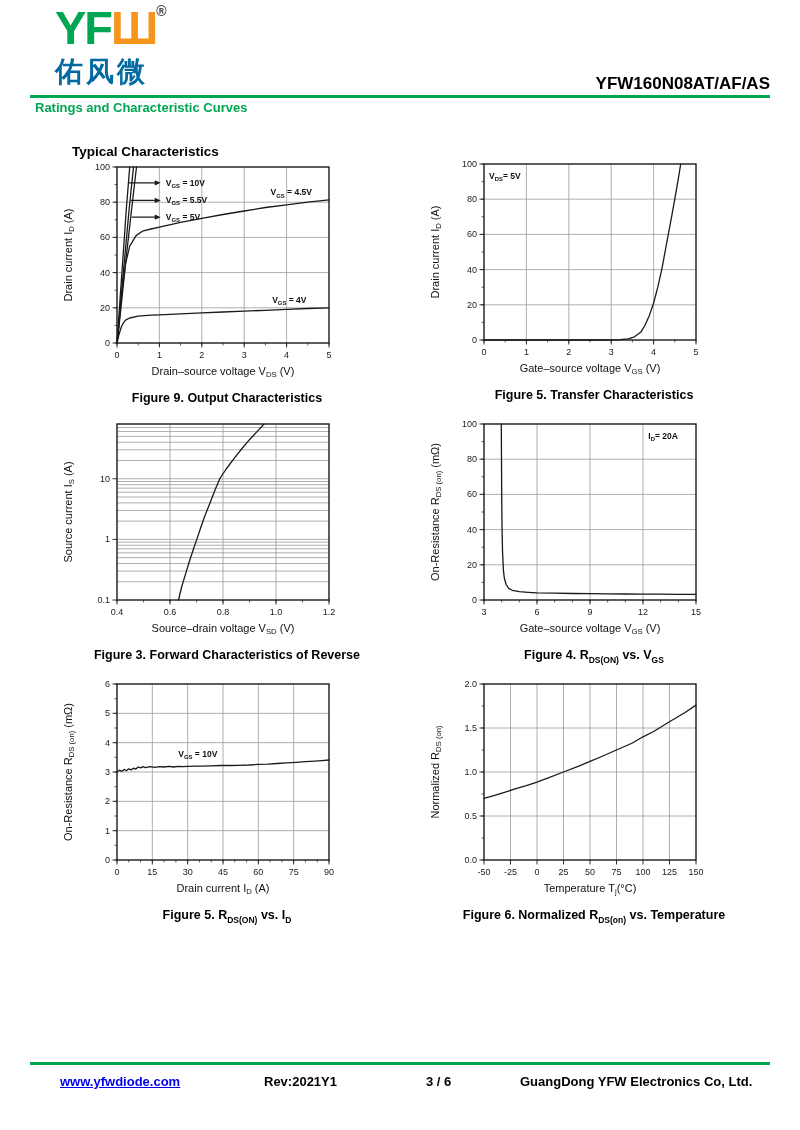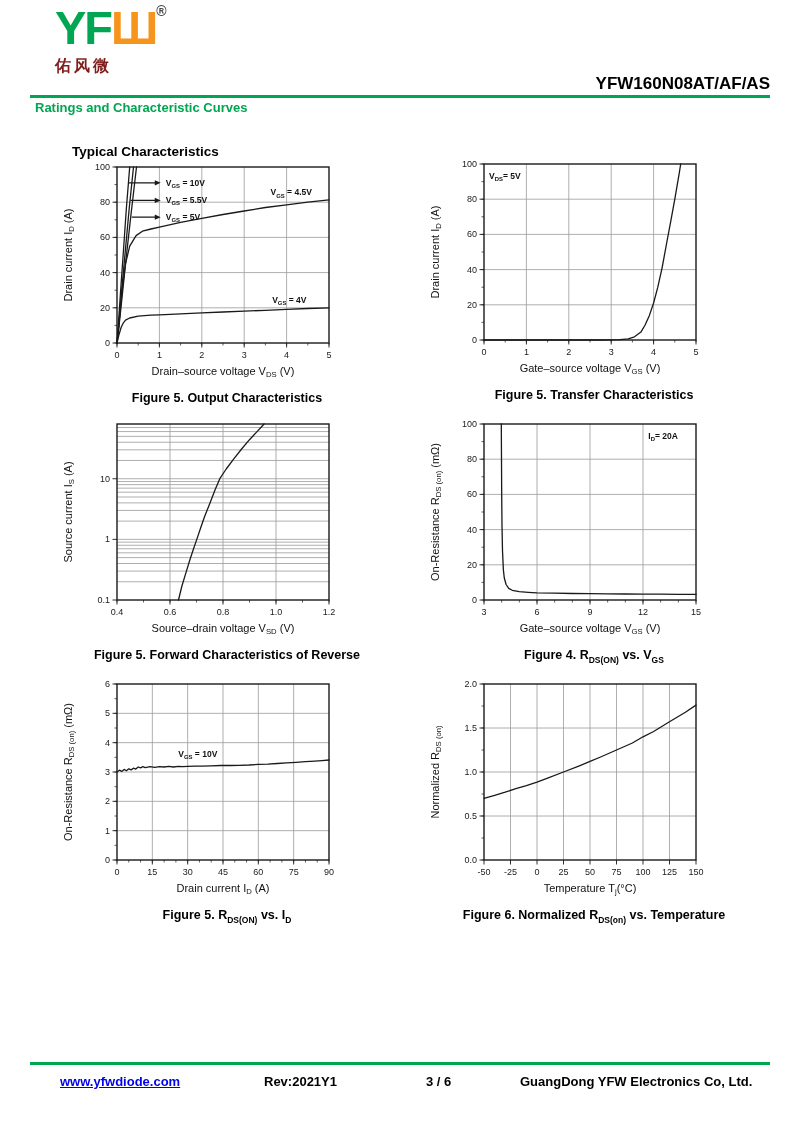--- a/index.html
+++ b/index.html
@@ -6,21 +6,21 @@
   body { background:#e8e8e8; font-family:"Liberation Sans", sans-serif; }
   .page {
     position:relative; width:800px; height:1130px; background:#ffffff;
     margin:0 auto; overflow:hidden; color:#111;
   }
   
   .logo { position:absolute; left:55px; top:4px; font-weight:bold; font-size:47px; letter-spacing:-2px; line-height:1; }
   .logo .g { color:#00A651; }
   .logo .o { color:#F7941D; }
   .logo .reg { font-size:14px; letter-spacing:0; color:#444; vertical-align:28px; font-weight:bold; }
-  .logo-cn { position:absolute; left:55px; top:58px; font-size:16px; font-weight:bold; color:#7f1d1d; letter-spacing:3px; line-height:1; }
+  .logo-cn { position:absolute; left:55px; top:58px; font-size:28px; font-weight:bold; color:#0369a1; letter-spacing:3px; line-height:1; }
   .part-number { position:absolute; right:30px; top:74px; font-size:17px; font-weight:bold; color:#000; }
   .hr-green-top { position:absolute; left:30px; top:95px; width:740px; height:3px; background:#00A651; }
   .section-title { position:absolute; left:35px; top:100px; font-size:13px; font-weight:bold; color:#00A651; }
   .page-heading { position:absolute; left:72px; top:144px; font-size:13.5px; font-weight:bold; color:#000; }
   
   .cell { position:absolute; width:340px; }
   .caption { width:340px; text-align:center; font-size:12.5px; font-weight:bold; margin-top:4px; color:#000; }
   .caption sub { font-size:8.5px; }
   svg { display:block; }
   .grid   { stroke:#9b9b9b; stroke-width:0.8; }
@@ -123,21 +123,21 @@
         <polygon points="103.75999999999999,27.840000000000003 97.75999999999999,25.240000000000002 97.75999999999999,30.440000000000005" class="arrowhead"></polygon>
         <text x="108.75999999999999" y="48.239999999999995" text-anchor="start" class="ann"><tspan dy="0">V</tspan><tspan dy="2.2" font-size="70%">GS</tspan><tspan dy="-2.2"> = 5.5V</tspan></text>
         <line x1="73.992" y1="45.44" x2="98.75999999999999" y2="45.44" class="curve" stroke-width="1.1"></line>
         <polygon points="103.75999999999999,45.44 97.75999999999999,42.839999999999996 97.75999999999999,48.04" class="arrowhead"></polygon>
         <text x="108.75999999999999" y="64.96000000000001" text-anchor="start" class="ann"><tspan dy="0">V</tspan><tspan dy="2.2" font-size="70%">GS</tspan><tspan dy="-2.2"> = 5V</tspan></text>
         <line x1="75.264" y1="62.16000000000001" x2="98.75999999999999" y2="62.16000000000001" class="curve" stroke-width="1.1"></line>
         <polygon points="103.75999999999999,62.16000000000001 97.75999999999999,59.56000000000001 97.75999999999999,64.76" class="arrowhead"></polygon>
         <text x="213.488" y="40.32000000000001" text-anchor="start" class="ann"><tspan dy="0">V</tspan><tspan dy="2.2" font-size="70%">GS</tspan><tspan dy="-2.2"> = 4.5V</tspan></text>
         <text x="215.184" y="147.68" text-anchor="start" class="ann"><tspan dy="0">V</tspan><tspan dy="2.2" font-size="70%">GS</tspan><tspan dy="-2.2"> = 4V</tspan></text>
       </svg>
-    <div class="caption">Figure 5. Output Characteristics</div>
+    <div class="caption">Figure 9. Output Characteristics</div>
   </div>
   <div class="cell" style="left:424px; top:152px;">
     <svg width="340" height="232" viewBox="0 0 340 232">
         <line x1="102.4" y1="12" x2="102.4" y2="188" class="grid"></line>
         <line x1="144.8" y1="12" x2="144.8" y2="188" class="grid"></line>
         <line x1="187.2" y1="12" x2="187.2" y2="188" class="grid"></line>
         <line x1="229.60000000000002" y1="12" x2="229.60000000000002" y2="188" class="grid"></line>
         <line x1="60" y1="152.8" x2="272" y2="152.8" class="grid"></line>
         <line x1="60" y1="117.6" x2="272" y2="117.6" class="grid"></line>
         <line x1="60" y1="82.4" x2="272" y2="82.4" class="grid"></line>
@@ -248,21 +248,21 @@
         <line x1="55.5" y1="188" x2="60" y2="188" class="tick"></line>
         <text x="53" y="191" text-anchor="end" class="ticklab">0.1</text>
         <line x1="55.5" y1="127.37494160063443" x2="60" y2="127.37494160063443" class="tick"></line>
         <text x="53" y="130.37494160063443" text-anchor="end" class="ticklab">1</text>
         <line x1="55.5" y1="66.74988320126887" x2="60" y2="66.74988320126887" class="tick"></line>
         <text x="53" y="69.74988320126887" text-anchor="end" class="ticklab">10</text>
         <text x="166" y="220" text-anchor="middle" class="axlab"><tspan dy="0">Source–drain voltage V</tspan><tspan dy="2.2" font-size="70%">SD</tspan><tspan dy="-2.2"> (V)</tspan></text>
         <text text-anchor="middle" class="axlab" transform="translate(15 100) rotate(-90)"><tspan dy="0">Source current I</tspan><tspan dy="2.2" font-size="70%">S</tspan><tspan dy="-2.2"> (A)</tspan></text>
         <polyline points="121.5,188.0 124.9,174.0 128.9,160.9 132.9,147.8 136.8,136.0 139.8,127.4 143.7,115.8 147.7,104.3 152.8,91.5 158.1,77.7 162.8,66.7 169.2,57.0 176.6,47.2 184.6,37.0 192.5,27.7 200.5,19.1 207.1,12.0" class="curve"></polyline>
       </svg>
-    <div class="caption">Figure 5. Forward Characteristics of Reverse</div>
+    <div class="caption">Figure 3. Forward Characteristics of Reverse</div>
   </div>
   <div class="cell" style="left:424px; top:412px;">
     <svg width="340" height="232" viewBox="0 0 340 232">
         <line x1="113" y1="12" x2="113" y2="188" class="grid"></line>
         <line x1="166" y1="12" x2="166" y2="188" class="grid"></line>
         <line x1="219" y1="12" x2="219" y2="188" class="grid"></line>
         <line x1="60" y1="152.8" x2="272" y2="152.8" class="grid"></line>
         <line x1="60" y1="117.6" x2="272" y2="117.6" class="grid"></line>
         <line x1="60" y1="82.4" x2="272" y2="82.4" class="grid"></line>
         <line x1="60" y1="47.19999999999999" x2="272" y2="47.19999999999999" class="grid"></line>

